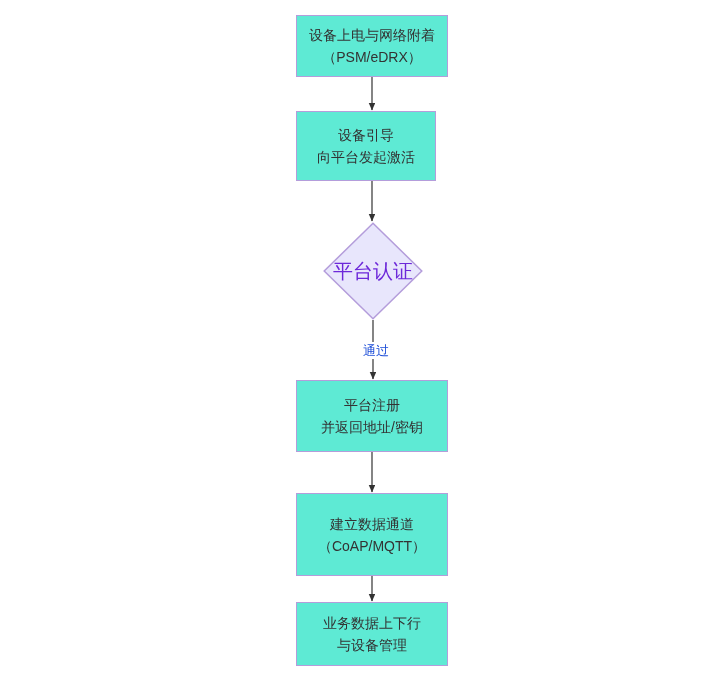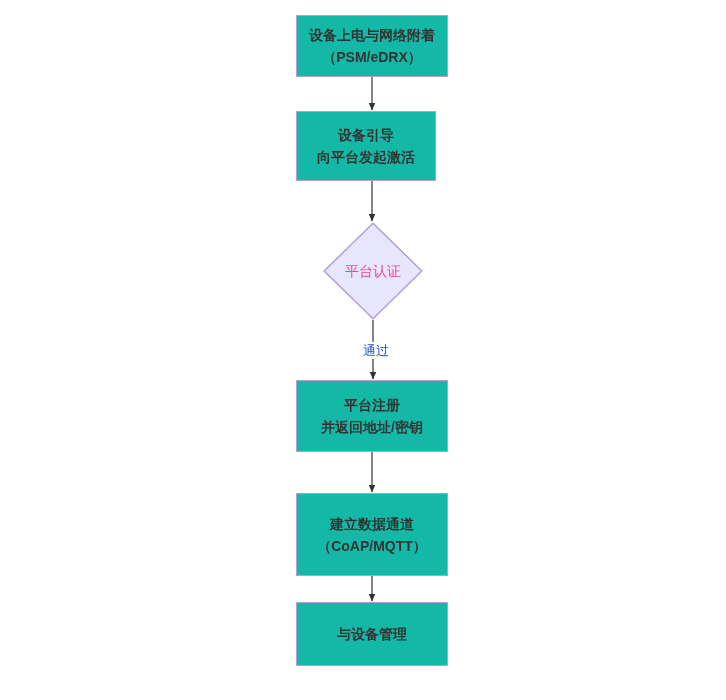--- a/index.html
+++ b/index.html
@@ -28,32 +28,31 @@
     position: absolute;
     left: 0;
     top: 0;
     width: 726px;
     height: 700px;
   }
 
   .node {
     position: absolute;
     box-sizing: border-box;
-    background: #14b8a6;
+    background: #5eead4;
     border: 1.5px solid #b49ddb;
     color: #333333;
     font-size: 14px;
     line-height: 22px;
     text-align: center;
     display: flex;
     flex-direction: column;
     align-items: center;
     justify-content: center;
     white-space: nowrap;
-    font-weight: bold;
   }
 
   .node .node-line {
     display: block;
   }
 
   
   .decision-wrap {
     position: absolute;
   }
@@ -66,22 +65,22 @@
   }
   .decision-label {
     position: absolute;
     left: 0;
     top: 0;
     width: 100%;
     height: 100%;
     display: flex;
     align-items: center;
     justify-content: center;
-    color: #ec4899;
-    font-size: 14px;
+    color: #6d28d9;
+    font-size: 20px;
     line-height: 22px;
     white-space: nowrap;
   }
 
   .edge-label {
     position: absolute;
     background: #ffffff;
     color: #1d4ed8;
     font-size: 13px;
     line-height: 17px;
@@ -136,16 +135,17 @@
     <span class="node-line">平台注册</span>
     <span class="node-line">并返回地址/密钥</span>
   </div>
 
   <div class="node" style="left:296px; top:493px; width:152px; height:83px;">
     <span class="node-line">建立数据通道</span>
     <span class="node-line">（CoAP/MQTT）</span>
   </div>
 
   <div class="node" style="left:296px; top:602px; width:152px; height:64px;">
+    <span class="node-line">业务数据上下行</span>
     <span class="node-line">与设备管理</span>
   </div>
 
 </div>
 
 </body></html>

